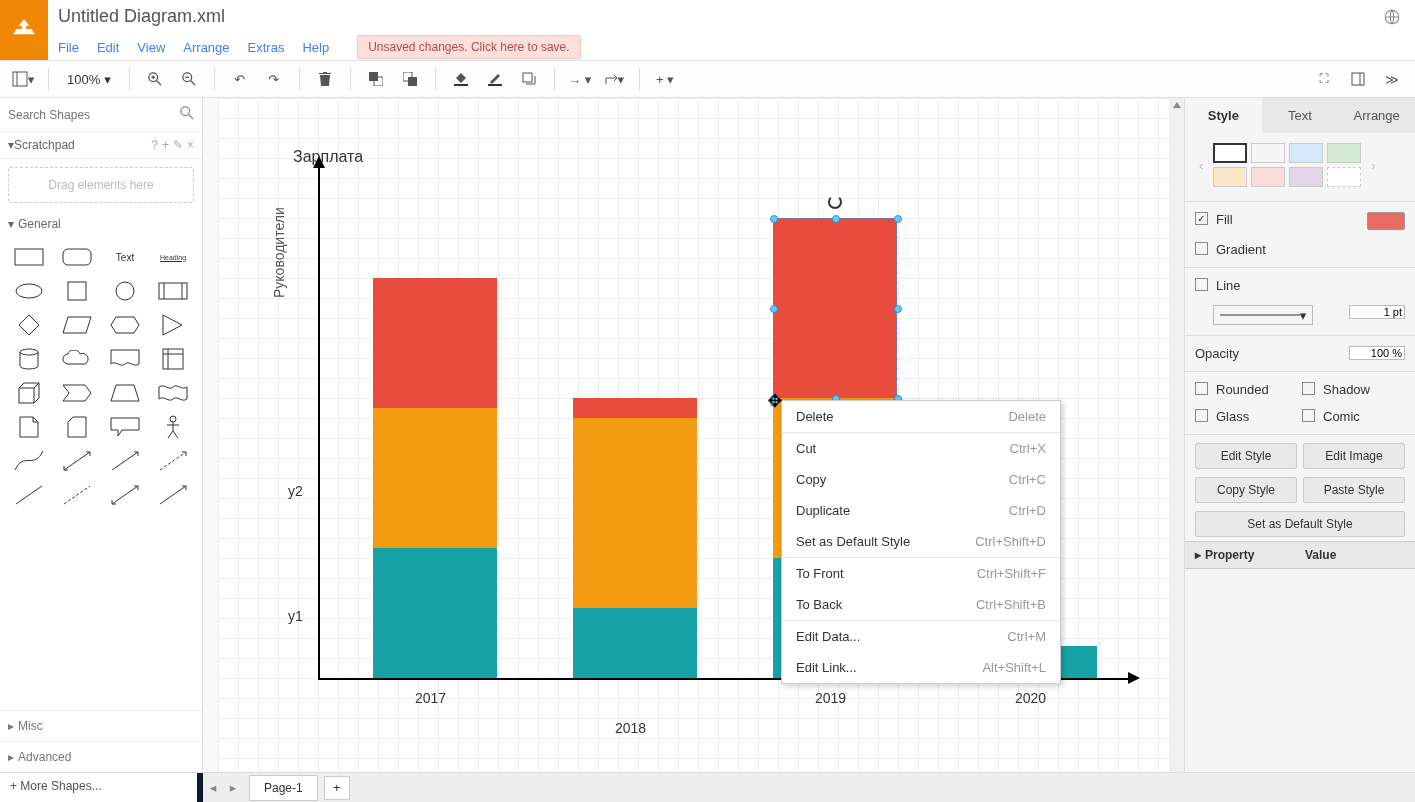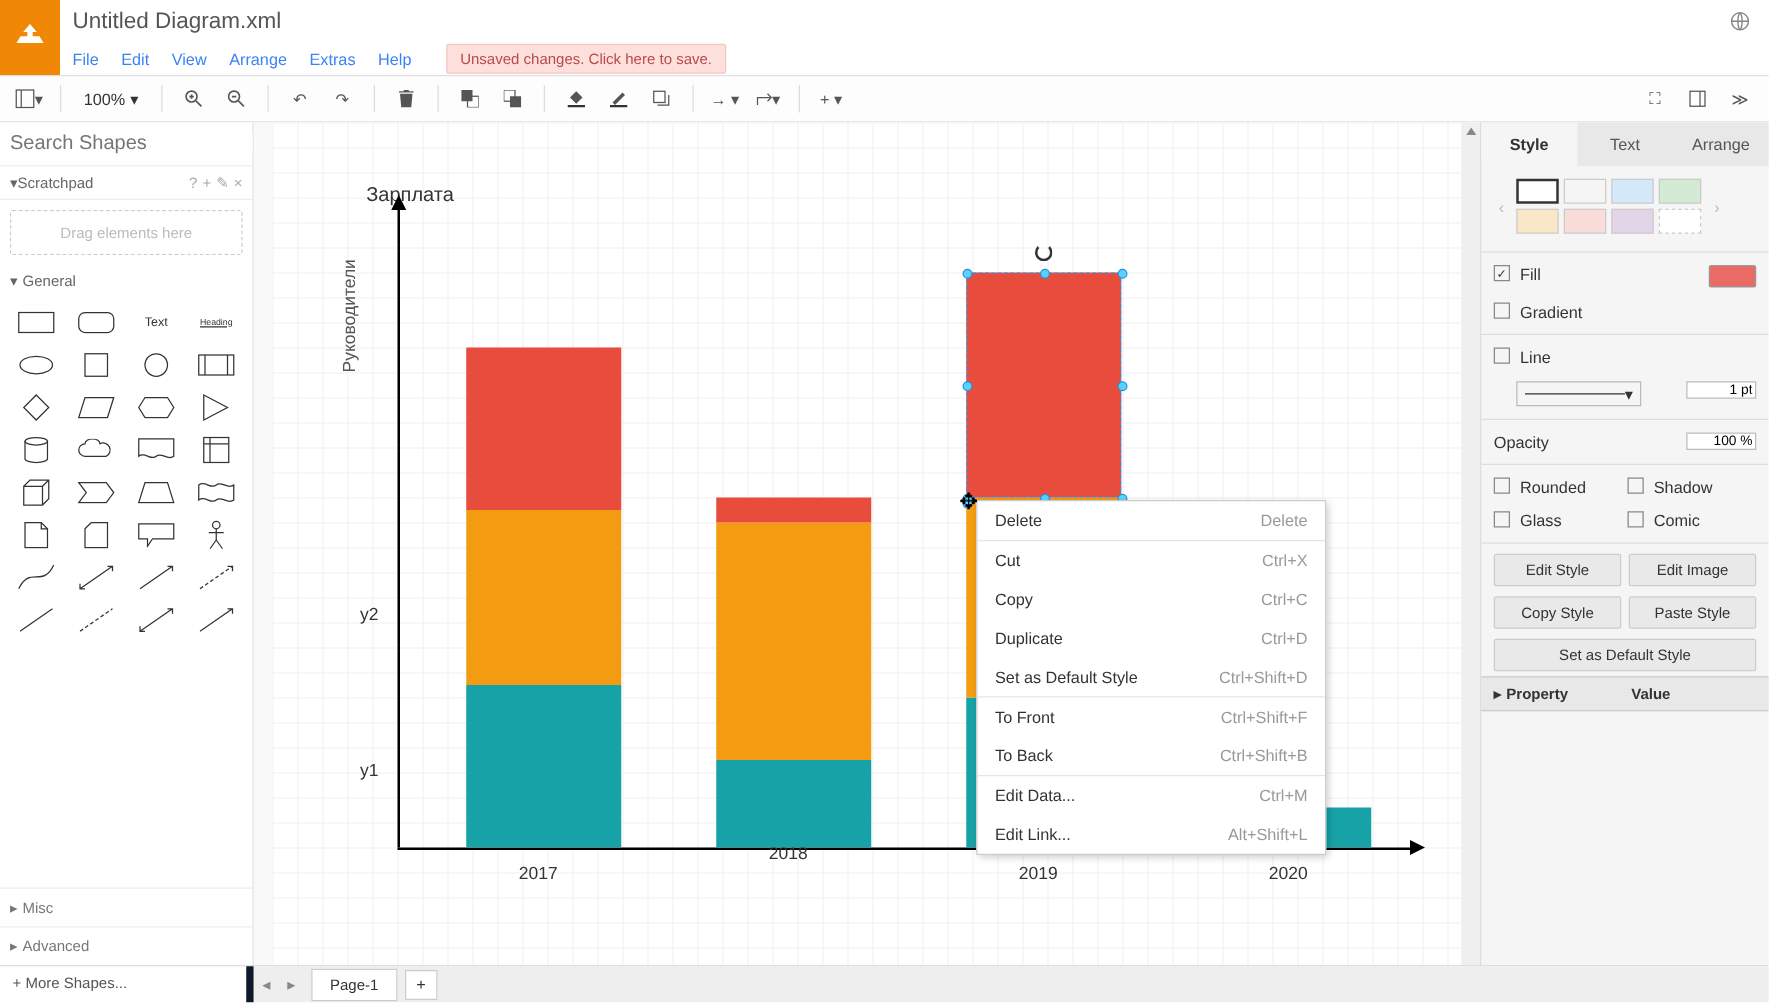--- a/index.html
+++ b/index.html
@@ -14,21 +14,21 @@
 .unsaved { background:#fde0dc; border:1px solid #f4c7c3; color:#b94a48; padding:4px 10px; border-radius:2px; font-size:12px; margin-left:10px; }
 .globe { position:absolute; right:14px; top:8px; color:#888; }
 .toolbar { height:38px; border-top:1px solid #e0e0e0; border-bottom:1px solid #e0e0e0; display:flex; align-items:center; padding:0 8px; gap:4px; background:#fdfdfd; }
 .tool-btn { min-width:30px; height:28px; display:flex; align-items:center; justify-content:center; color:#555; cursor:pointer; border-radius:2px; }
 .zoom { padding:0 8px; display:flex; align-items:center; gap:4px; }
 .divider { width:1px; height:22px; background:#ddd; margin:0 6px; }
 .tool-right { margin-left:auto; display:flex; gap:4px; }
 .main { display:flex; height:calc(100% - 60px - 38px - 30px); }
 .left-panel { width:203px; border-right:1px solid #ddd; background:#fff; display:flex; flex-direction:column; overflow:hidden; }
 .search-wrap { padding:8px; border-bottom:1px solid #eee; display:flex; align-items:center; }
-.search-input { border:none; outline:none; flex:1; font-size:16px; }
+.search-input { border:none; outline:none; flex:1; font-size:12px; }
 .scratch-hdr { padding:6px 8px; display:flex; align-items:center; color:#666; font-size:12px; border-bottom:1px solid #eee; }
 .scratch-hdr .sp { margin-left:auto; display:flex; gap:4px; color:#aaa; }
 .scratch-drop { margin:8px; border:1px dashed #ccc; color:#bbb; text-align:center; padding:10px; font-size:12px; border-radius:2px; }
 .sec-hdr { padding:6px 8px; color:#666; font-size:12px; display:flex; align-items:center; gap:4px; }
 .shapes-grid { padding:6px 8px; display:grid; grid-template-columns:repeat(4,1fr); gap:6px; }
 .shape-cell { height:28px; display:flex; align-items:center; justify-content:center; cursor:move; }
 .shape-cell svg { stroke:#333; fill:none; }
 .sec-collapse { margin-top:auto; }
 .sec-c-row { padding:8px; border-top:1px solid #eee; color:#777; font-size:12px; cursor:pointer; display:flex; align-items:center; gap:4px; }
 .canvas-wrap { flex:1; position:relative; background:#f9f9f9; overflow:hidden; }
@@ -400,21 +400,21 @@
 <div class="axis y"></div>
           <div class="axis x"></div>
 <div class="arrowhead up"></div>
           <div class="arrowhead right"></div>
           <div class="tick" style="left:35px;top:460px">y1</div>
           <div class="tick" style="left:35px;top:335px">y2</div>
           <div class="tick" style="left:162px;top:542px">2017</div>
           <div class="bar-seg" style="left:120px;top:400px;width:124px;height:130px;background:#17a2a7"></div>
           <div class="bar-seg" style="left:120px;top:260px;width:124px;height:140px;background:#f39c12"></div>
           <div class="bar-seg" style="left:120px;top:130px;width:124px;height:130px;background:#e74c3c"></div>
-          <div class="tick" style="left:362px;top:526px">2018</div>
+          <div class="tick" style="left:362px;top:572px">2018</div>
           <div class="bar-seg" style="left:320px;top:460px;width:124px;height:70px;background:#17a2a7"></div>
           <div class="bar-seg" style="left:320px;top:270px;width:124px;height:190px;background:#f39c12"></div>
           <div class="bar-seg" style="left:320px;top:250px;width:124px;height:20px;background:#e74c3c"></div>
           <div class="tick" style="left:562px;top:542px">2019</div>
           <div class="bar-seg" style="left:520px;top:410px;width:124px;height:120px;background:#17a2a7"></div>
           <div class="bar-seg" style="left:520px;top:250px;width:124px;height:160px;background:#f39c12"></div>
           <div class="bar-seg" style="left:520px;top:70px;width:124px;height:180px;background:#e74c3c"></div>
           <div class="tick" style="left:762px;top:542px">2020</div>
           <div class="bar-seg" style="left:720px;top:498px;width:124px;height:32px;background:#17a2a7"></div>
           <div class="sel-box" style="left:520px;top:70px;width:124px;height:180px">

